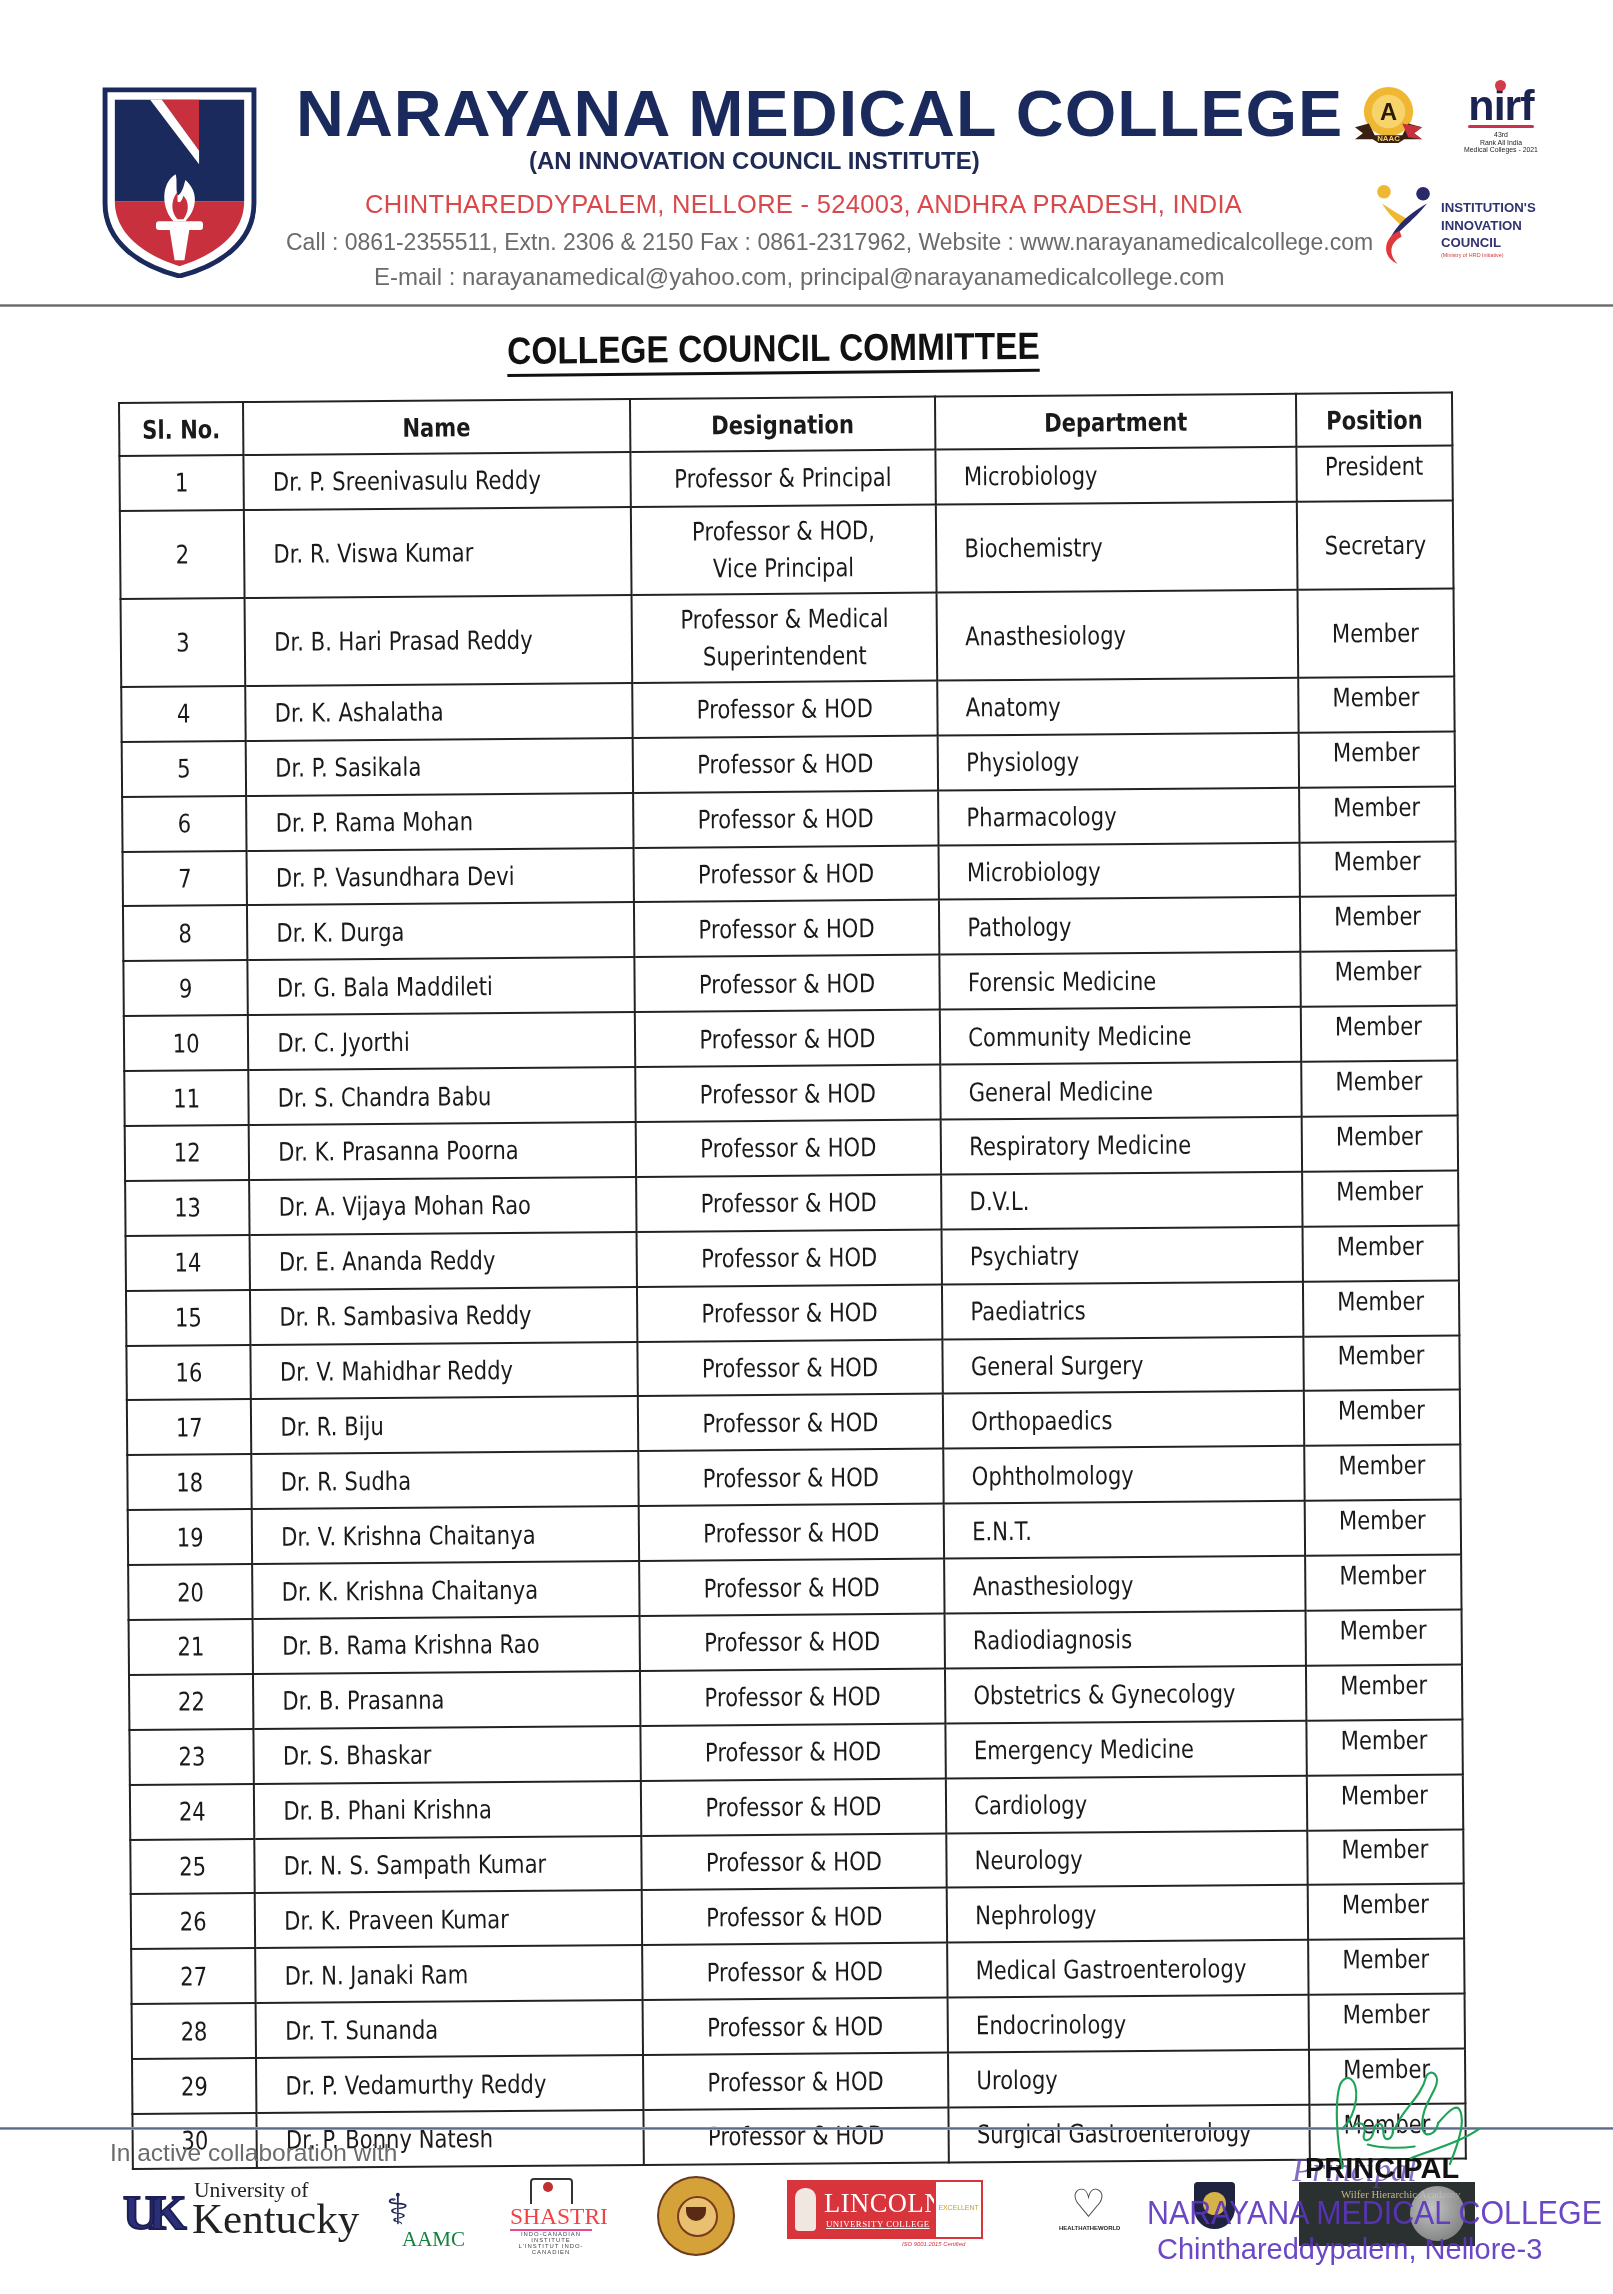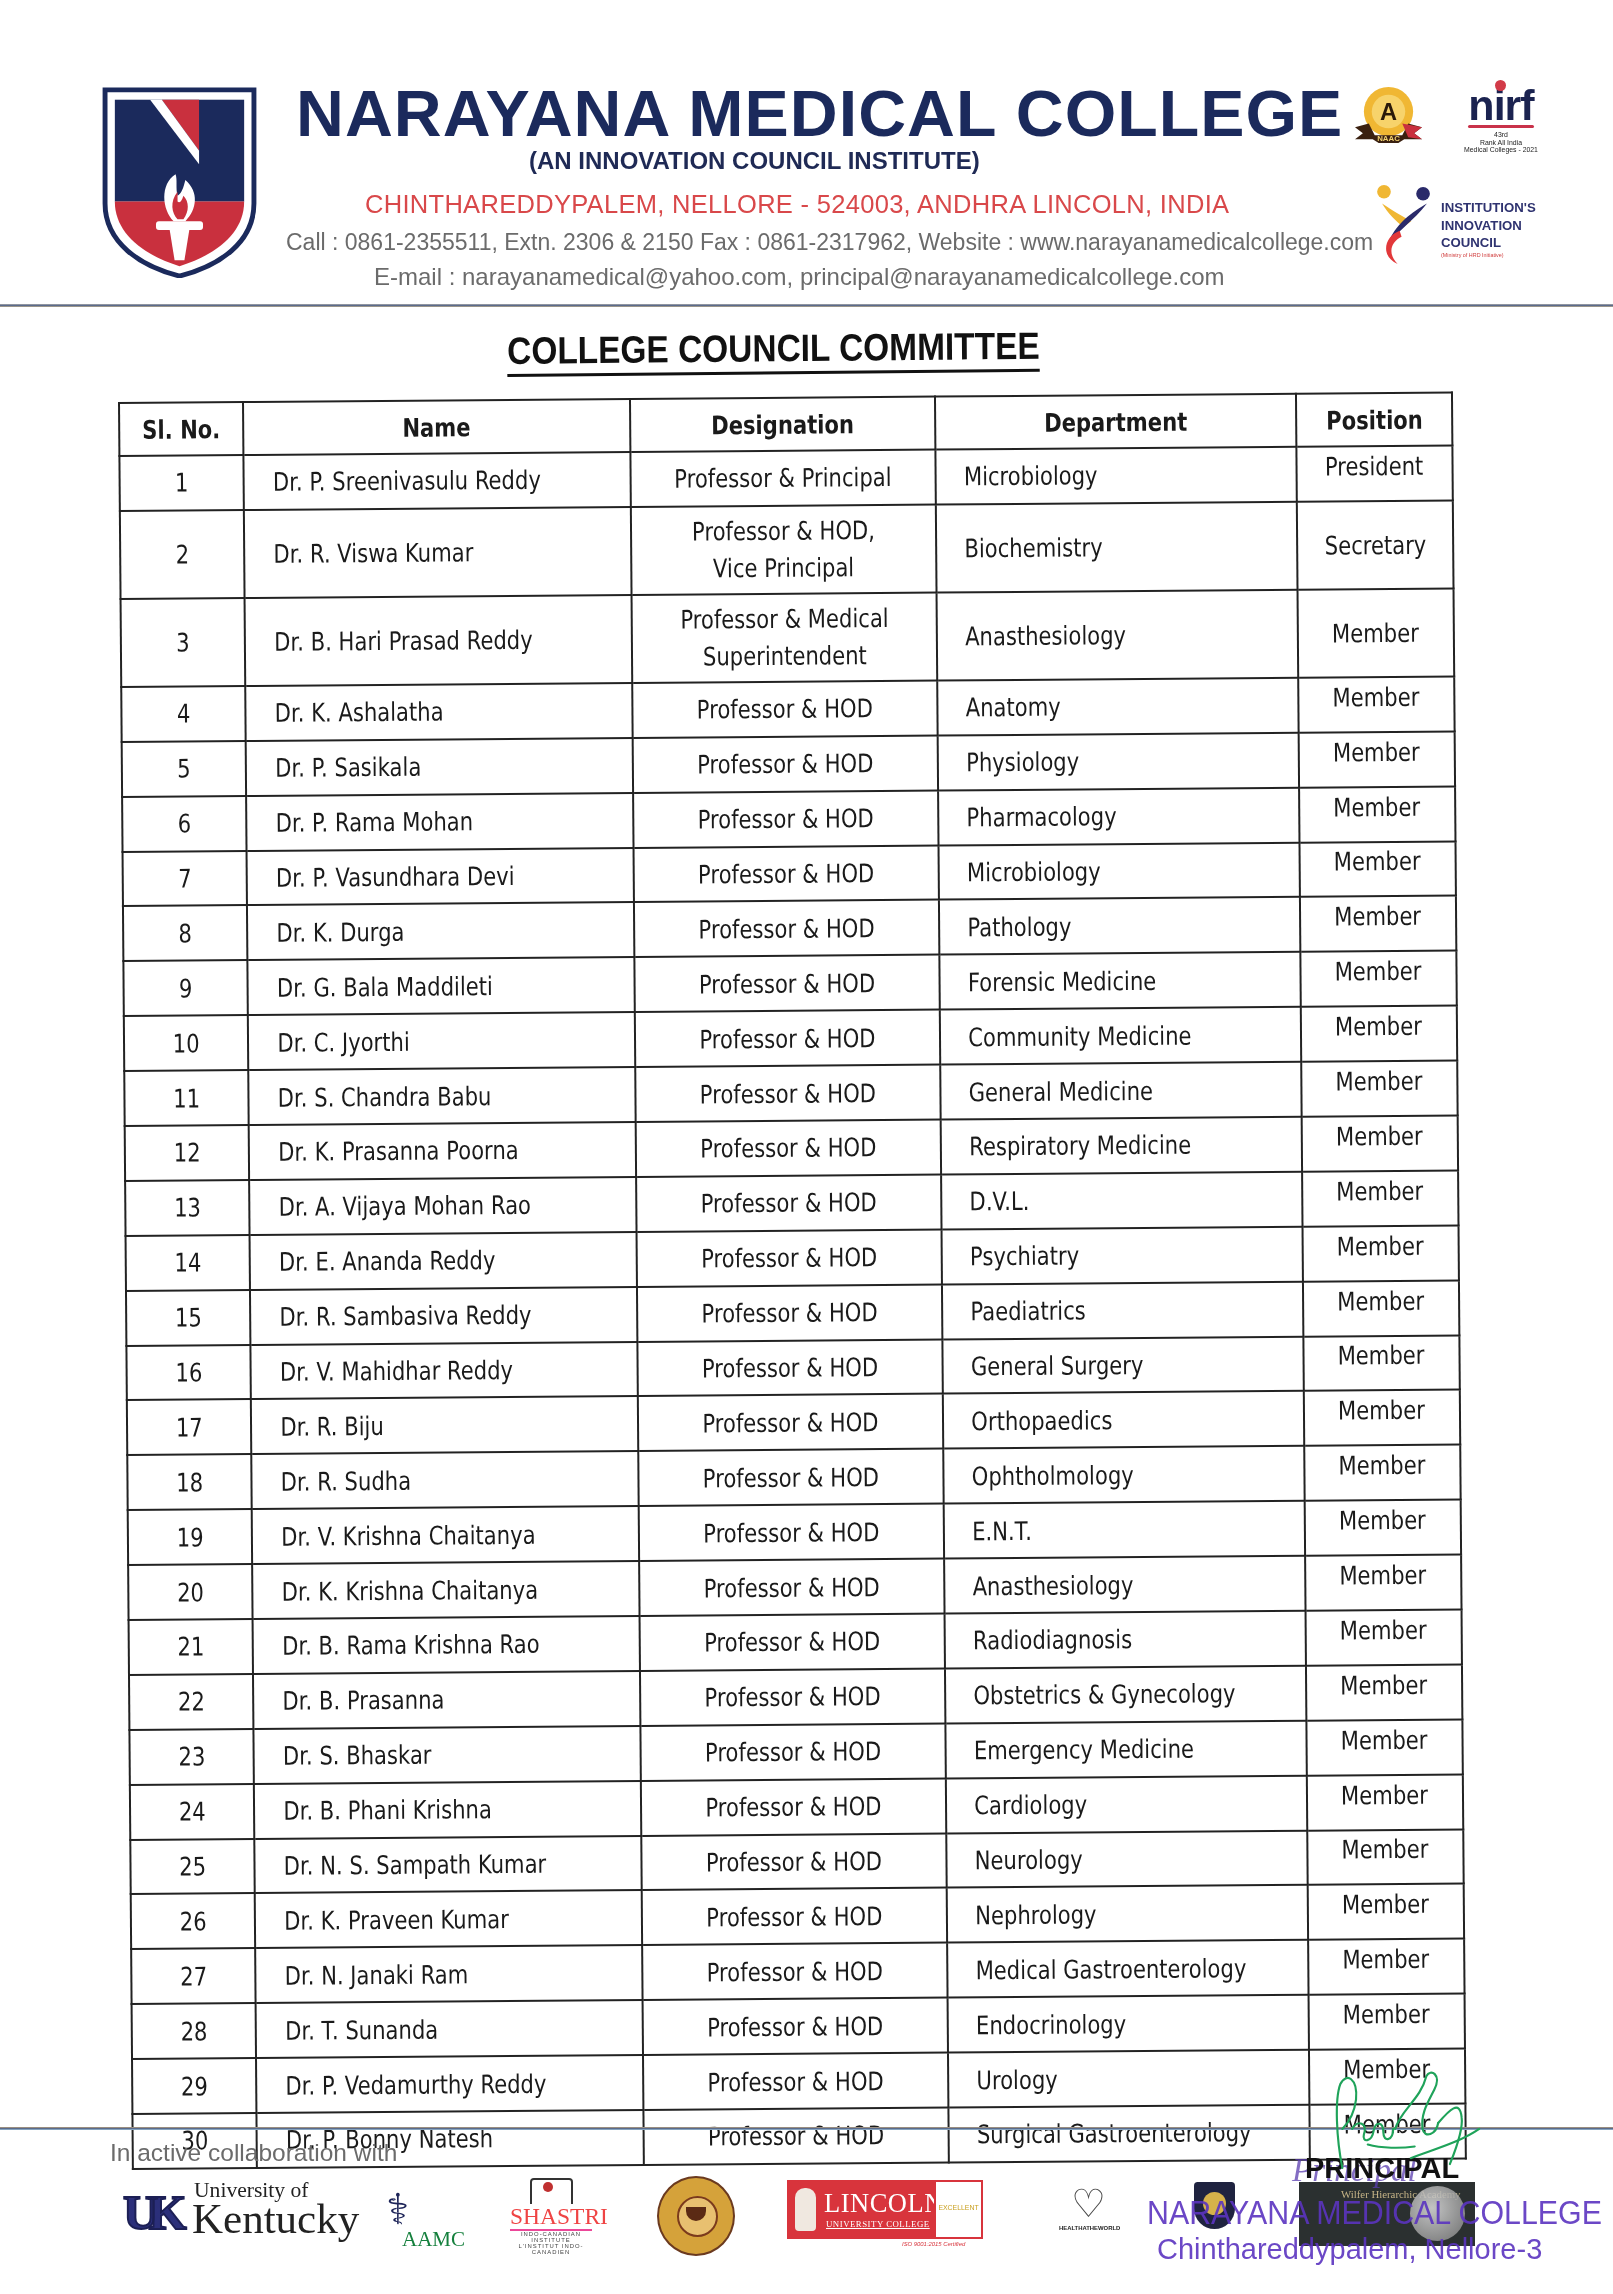--- a/index.html
+++ b/index.html
@@ -94,21 +94,21 @@
   <polygon points="62,14 100,14 100,66" fill="#c9303e"></polygon>
   <polygon points="50,14 62,14 100,66 100,80" fill="#fff"></polygon>
   <path d="M76 90 C60 100 62 126 74 138 L86 138 C98 126 100 108 86 96 C84 104 82 110 78 112 C76 104 78 96 76 90 Z" fill="#fff"></path>
   <path d="M78 108 C70 118 72 130 78 136 L84 136 C90 128 90 118 84 112 C82 118 80 120 78 118 Z" fill="#c9303e"></path>
   <rect x="56" y="138" width="48" height="9" rx="3" fill="#fff"></rect>
   <polygon points="70,147 90,147 85,178 75,178" fill="#fff"></polygon>
 </svg>
 
 <div class="college-name">NARAYANA MEDICAL COLLEGE</div>
 <div class="sub-name">(AN INNOVATION COUNCIL INSTITUTE)</div>
-<div class="address">CHINTHAREDDYPALEM, NELLORE - 524003, ANDHRA LINCOLN, INDIA</div>
+<div class="address">CHINTHAREDDYPALEM, NELLORE - 524003, ANDHRA PRADESH, INDIA</div>
 <div class="contact">Call : 0861-2355511, Extn. 2306 &amp; 2150 Fax : 0861-2317962, Website : www.narayanamedicalcollege.com</div>
 <div class="email">E-mail : narayanamedical@yahoo.com, principal@narayanamedicalcollege.com</div>
 
 <svg class="naac" viewBox="0 0 72 66">
   <circle cx="36" cy="28" r="25" fill="#f0b733"></circle>
   <circle cx="36" cy="28" r="17" fill="#f7d36b"></circle>
   <text x="36" y="37" text-anchor="middle" font-family="Liberation Sans, sans-serif" font-weight="bold" font-size="24" fill="#2a1a0a">A</text>
   <path d="M2 44 L16 40 L22 52 L50 52 L56 40 L70 44 L62 50 L70 56 L52 56 L46 60 L26 60 L20 56 L2 56 L10 50 Z" fill="#3a2010"></path>
   <path d="M50 40 L70 44 L62 50 L70 56 L56 54 Z" fill="#c9303e"></path>
   <text x="36" y="58" text-anchor="middle" font-family="Liberation Sans, sans-serif" font-weight="bold" font-size="8" fill="#f0d070">NAAC</text>

